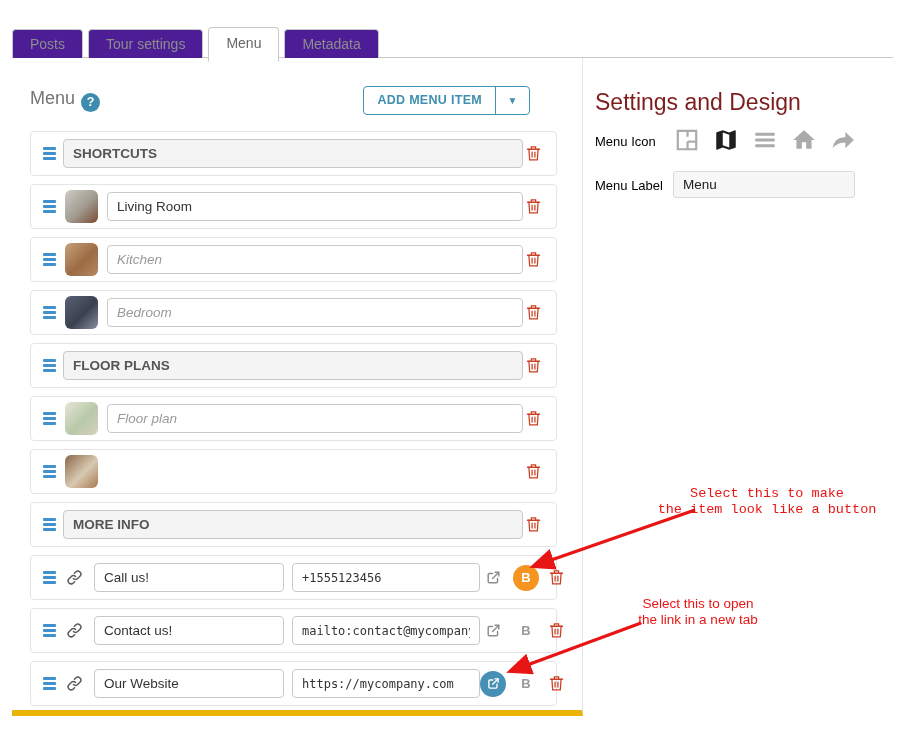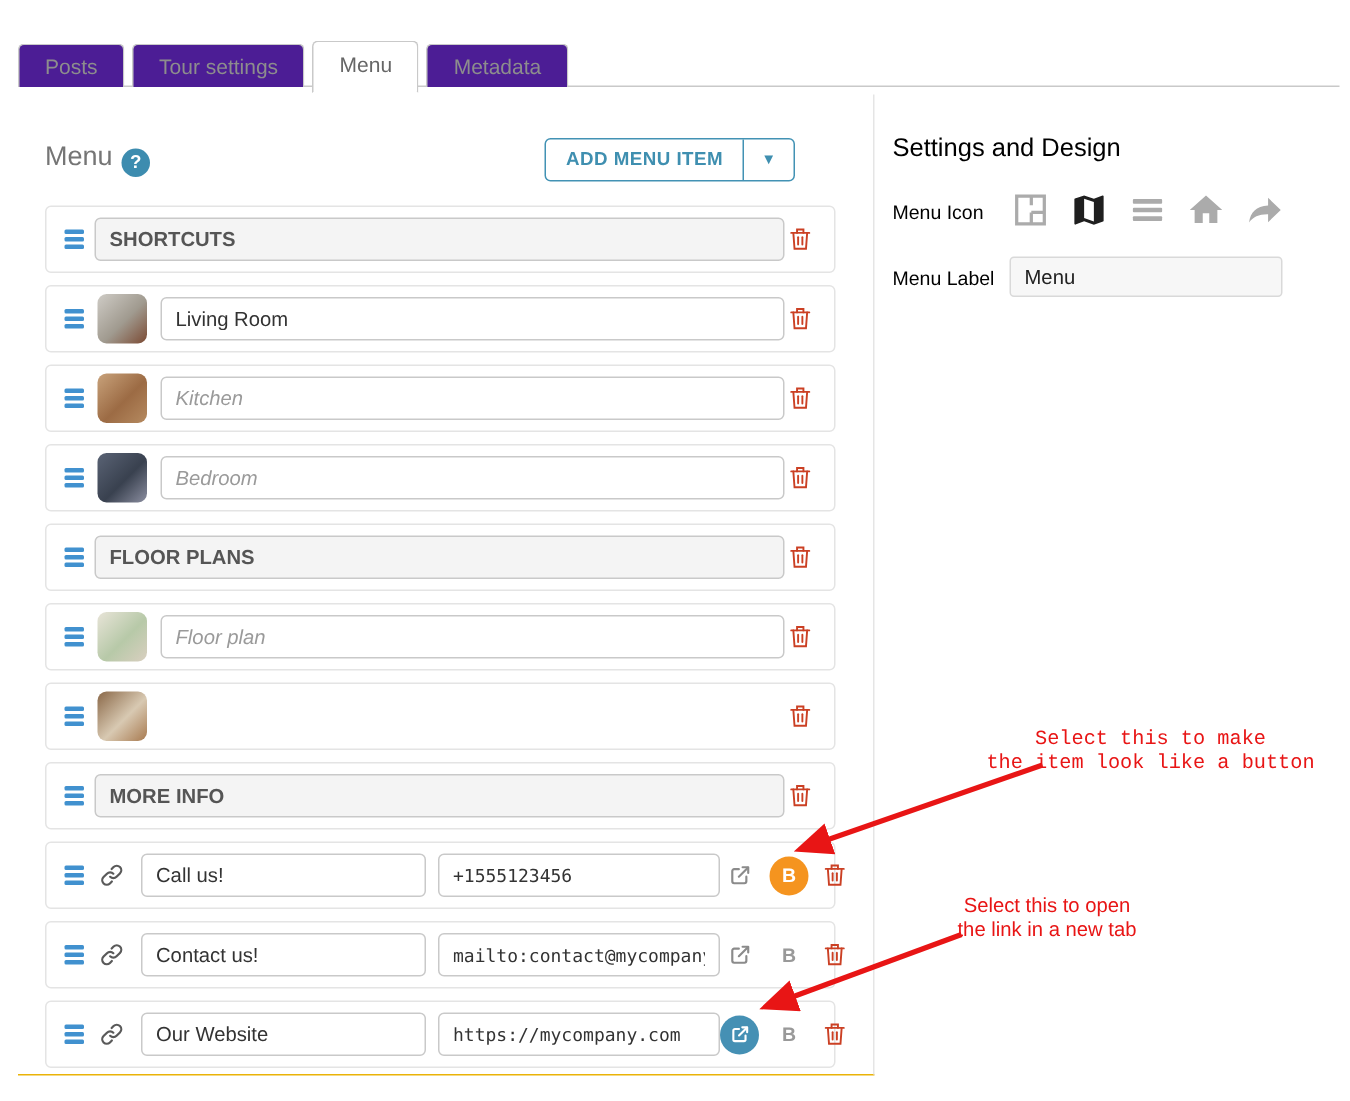--- a/index.html
+++ b/index.html
@@ -10,22 +10,22 @@
   }
   
   .tabbar{position:absolute;left:12px;top:28px;right:7px;height:29px;
     display:flex;gap:5px;align-items:flex-end;border-bottom:1px solid #c9c9c9;z-index:2;}
   .tab{background:#4c1d95;border:1px solid #c9c9c9;border-bottom:none;
     border-radius:4px 4px 0 0;padding:0 17px;height:28px;line-height:28px;
     font-size:14px;color:#8d8d8d;margin-bottom:-1px;cursor:pointer;white-space:nowrap;}
   .tab.active{background:#fff;color:#666;height:33px;line-height:30px;margin-bottom:-5px;
     border-bottom:1px solid #fff;z-index:3;}
   
-  .left-col{position:absolute;left:12px;top:63px;width:570px;height:653px;
-    border-right:1px solid #e5e5e5;border-bottom:1px solid #eab308;}
+  .left-col{position:absolute;left:12px;top:57px;width:570px;height:653px;
+    border-right:1px solid #e5e5e5;border-bottom:6px solid #eab308;}
   .menu-title{position:absolute;left:18px;top:31px;font-size:18px;color:#757575;}
   .help-circle{display:inline-block;width:19px;height:19px;border-radius:50%;
     background:#3d8caf;color:#fff;font-size:12.5px;font-weight:bold;text-align:center;
     line-height:19px;vertical-align:-2px;margin-left:6px;cursor:pointer;}
   .add-group{position:absolute;right:52px;top:29px;display:flex;height:27px;
     border:1.5px solid #4292b4;border-radius:4px;background:#fff;cursor:pointer;}
   .add-main{padding:0 13px;line-height:27px;color:#3f8fb0;font-weight:bold;
     font-size:12.5px;letter-spacing:.3px;}
   .add-caret{width:33px;text-align:center;border-left:1.5px solid #4292b4;
     color:#3f8fb0;font-size:10px;line-height:27px;}
@@ -51,21 +51,21 @@
     justify-content:center;flex:none;cursor:pointer;background:transparent;border:none;padding:0;}
   .ext-toggle{margin-left:auto;color:#8b8b8b;}
   .ext-toggle.active{background:#4590b4;color:#fff;}
   .b-toggle{margin-left:7px;font-weight:bold;font-size:13px;color:#999;
     font-family:"Liberation Sans",sans-serif;}
   .b-toggle.active{background:#f5941f;color:#fff;}
   .trash-btn{border:none;background:none;padding:0;margin-left:7px;width:20px;flex:none;
     display:flex;align-items:center;justify-content:center;cursor:pointer;}
   .trash-auto{margin-left:auto;margin-right:4px;}
   
-  .settings-title{position:absolute;left:595px;top:89px;font-size:17px;color:#000000;}
+  .settings-title{position:absolute;left:595px;top:89px;font-size:23px;color:#7f1d1d;}
   .field-label{position:absolute;font-size:13px;color:#000000;}
   #menu-icon-label{left:595px;top:134px;}
   #menu-label-label{left:595px;top:178px;}
   .icon-row{position:absolute;left:672px;top:125px;display:flex;gap:9px;align-items:center;}
   .icon-opt{width:30px;height:30px;display:flex;align-items:center;justify-content:center;
     background:none;border:none;padding:0;cursor:pointer;}
   .menu-label-input{position:absolute;left:673px;top:171px;width:182px;height:27px;
     background:#f7f7f7;border:1px solid #d9d9d9;border-radius:3px;font-size:13.5px;
     color:#222;padding:0 9px;box-sizing:border-box;outline:none;
     font-family:"Liberation Sans",sans-serif;}

